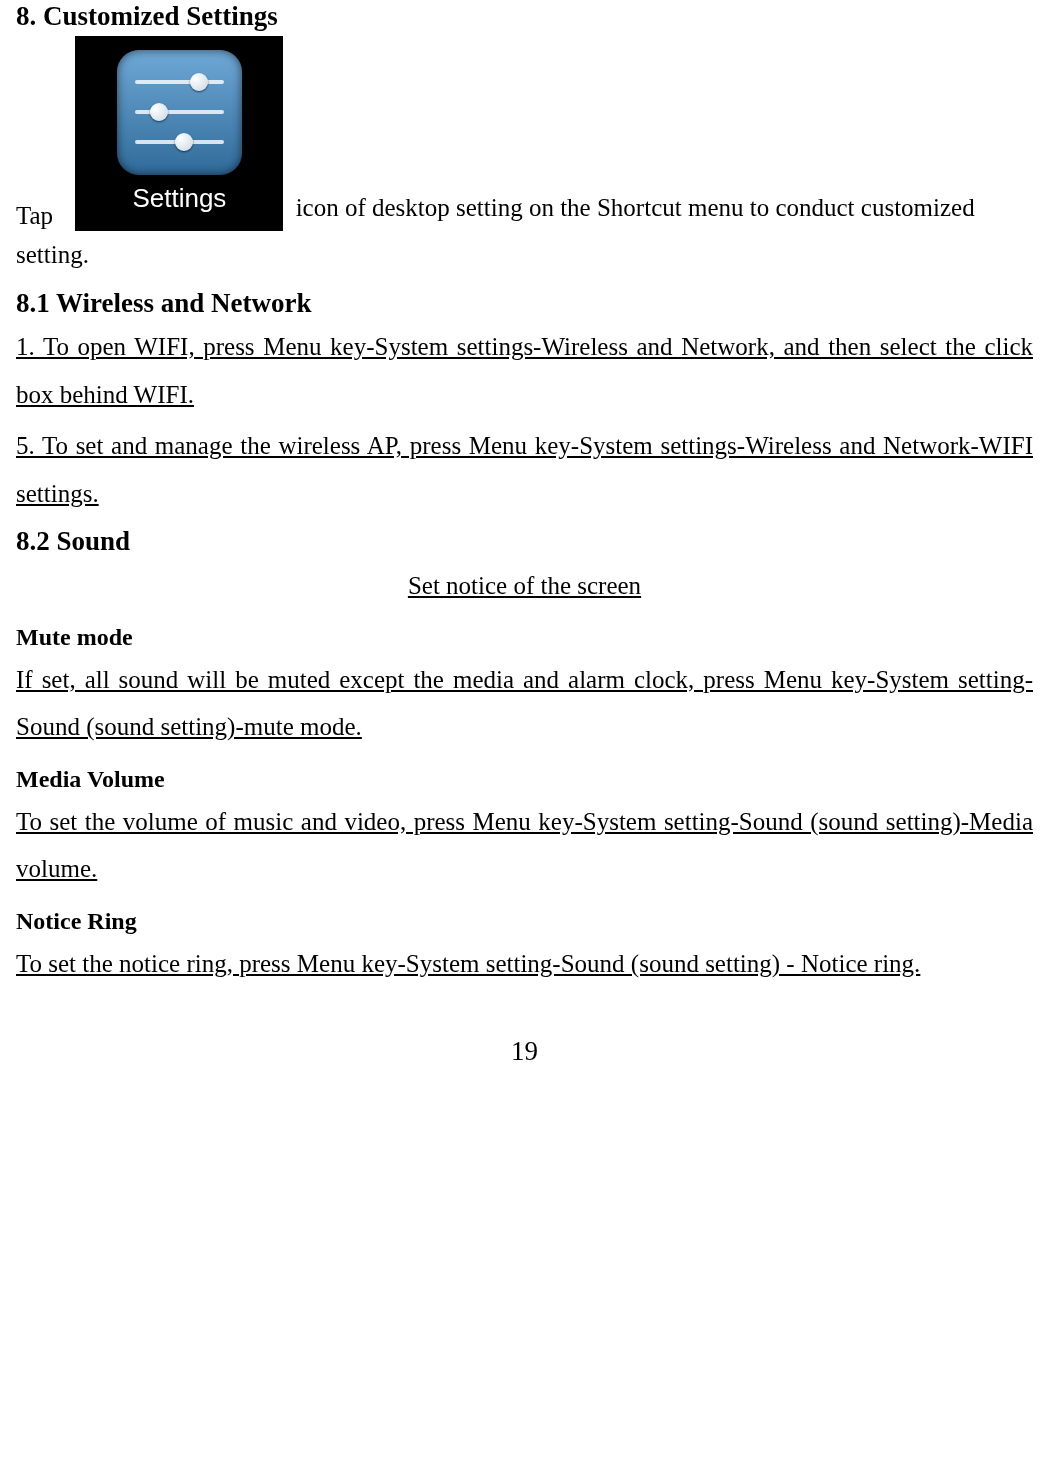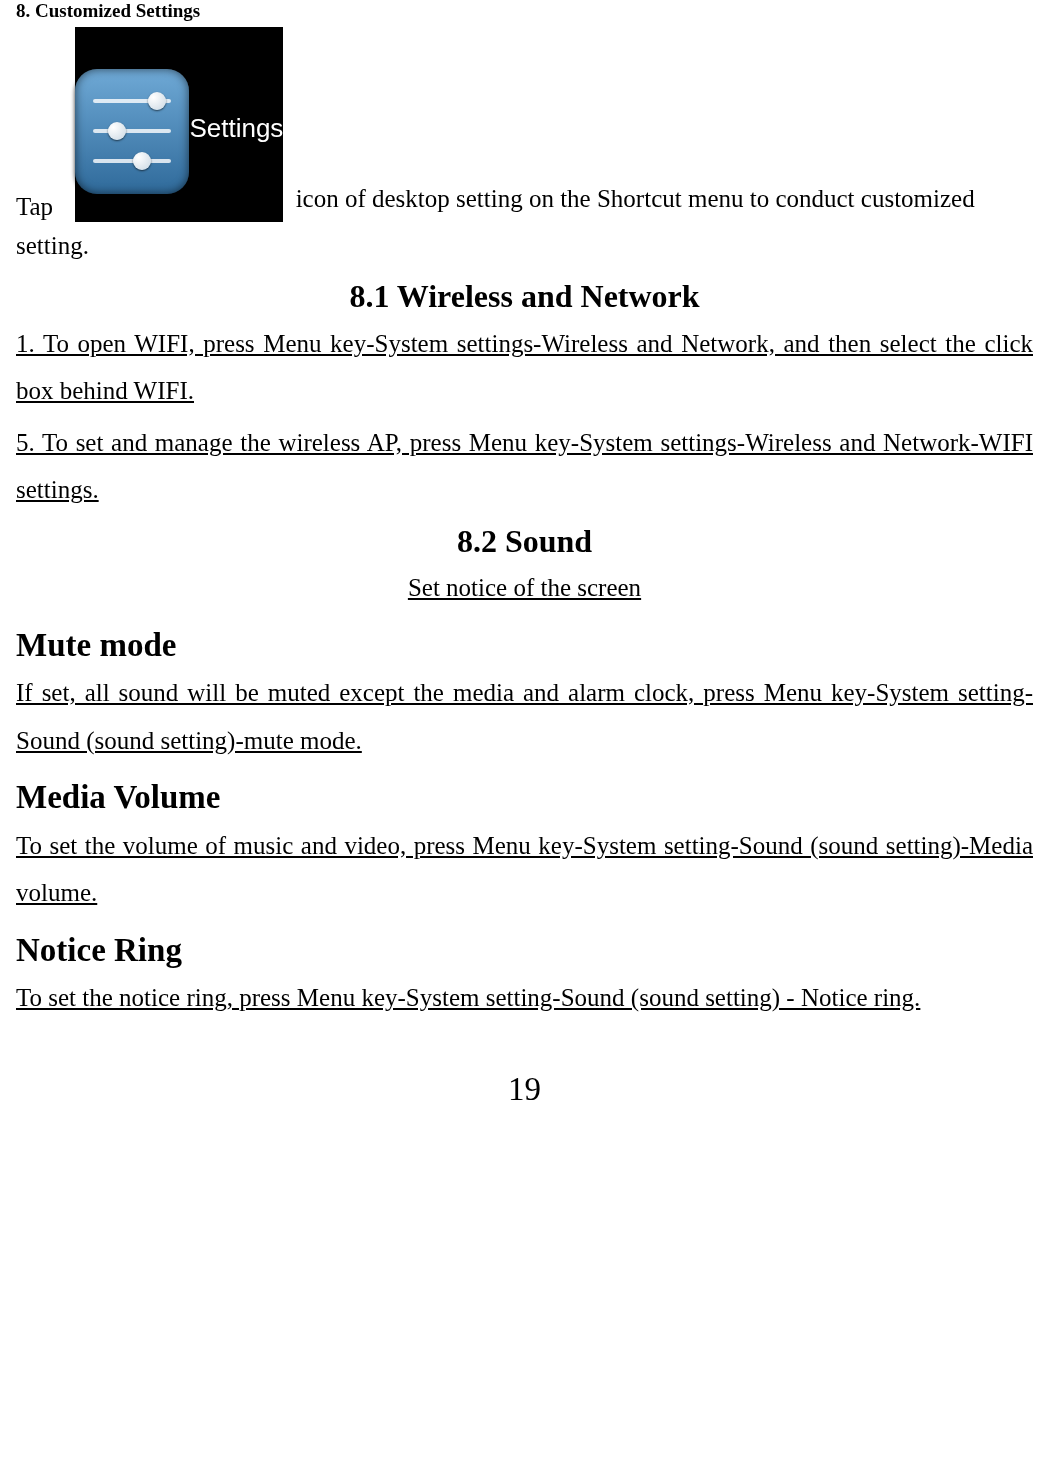--- a/index.html
+++ b/index.html
@@ -6,34 +6,33 @@
       font-family: "Times New Roman", Times, serif;
       font-size: 25px;
       color: #000;
       margin: 0;
       padding: 0 16px;
       width: 1017px;
       line-height: 1.9;
     }
     .heading-main {
       font-weight: bold;
-      font-size: 19px;
+      font-size: 27px;
       margin: 0 0 4px 0;
       line-height: 1.2;
     }
     .heading-sub {
       font-weight: bold;
-      font-size: 32px;
+      font-size: 27px;
       margin: 8px 0 4px 0;
       line-height: 1.2;
-      text-align: center;
     }
     .heading-label {
       font-weight: bold;
-      font-size: 33px;
+      font-size: 24px;
       margin: 14px 0 4px 0;
       line-height: 1.2;
     }
     .para {
       margin: 0 0 4px 0;
       text-align: justify;
       text-decoration: underline;
     }
     .tap-row {
       display: block;
@@ -52,20 +51,21 @@
     }
     .tap-suffix {
       display: inline;
     }
     .settings-icon {
       width: 208px;
       height: 195px;
       background: #000;
       position: relative;
       display: flex;
+      flex-direction: column;
       align-items: center;
       justify-content: flex-start;
     }
     .settings-tile {
       width: 125px;
       height: 125px;
       margin-top: 14px;
       border-radius: 22px;
       background: linear-gradient(180deg, #6fa9d6 0%, #2f6a9a 100%);
       box-shadow: inset 0 0 10px rgba(0,0,0,0.6), 0 2px 4px rgba(0,0,0,0.8);
@@ -97,21 +97,21 @@
     .settings-caption {
       color: #fff;
       font-family: Arial, Helvetica, sans-serif;
       font-size: 26px;
       margin-top: 8px;
       text-align: center;
       line-height: 1.2;
     }
     .page-number {
       text-align: center;
-      font-size: 33px;
+      font-size: 27px;
       margin-top: 48px;
       line-height: 1.2;
     }
   </style>
 </head>
 <body>
 
 <div class="heading-main">8. Customized Settings</div>
 
 <div class="tap-row">

